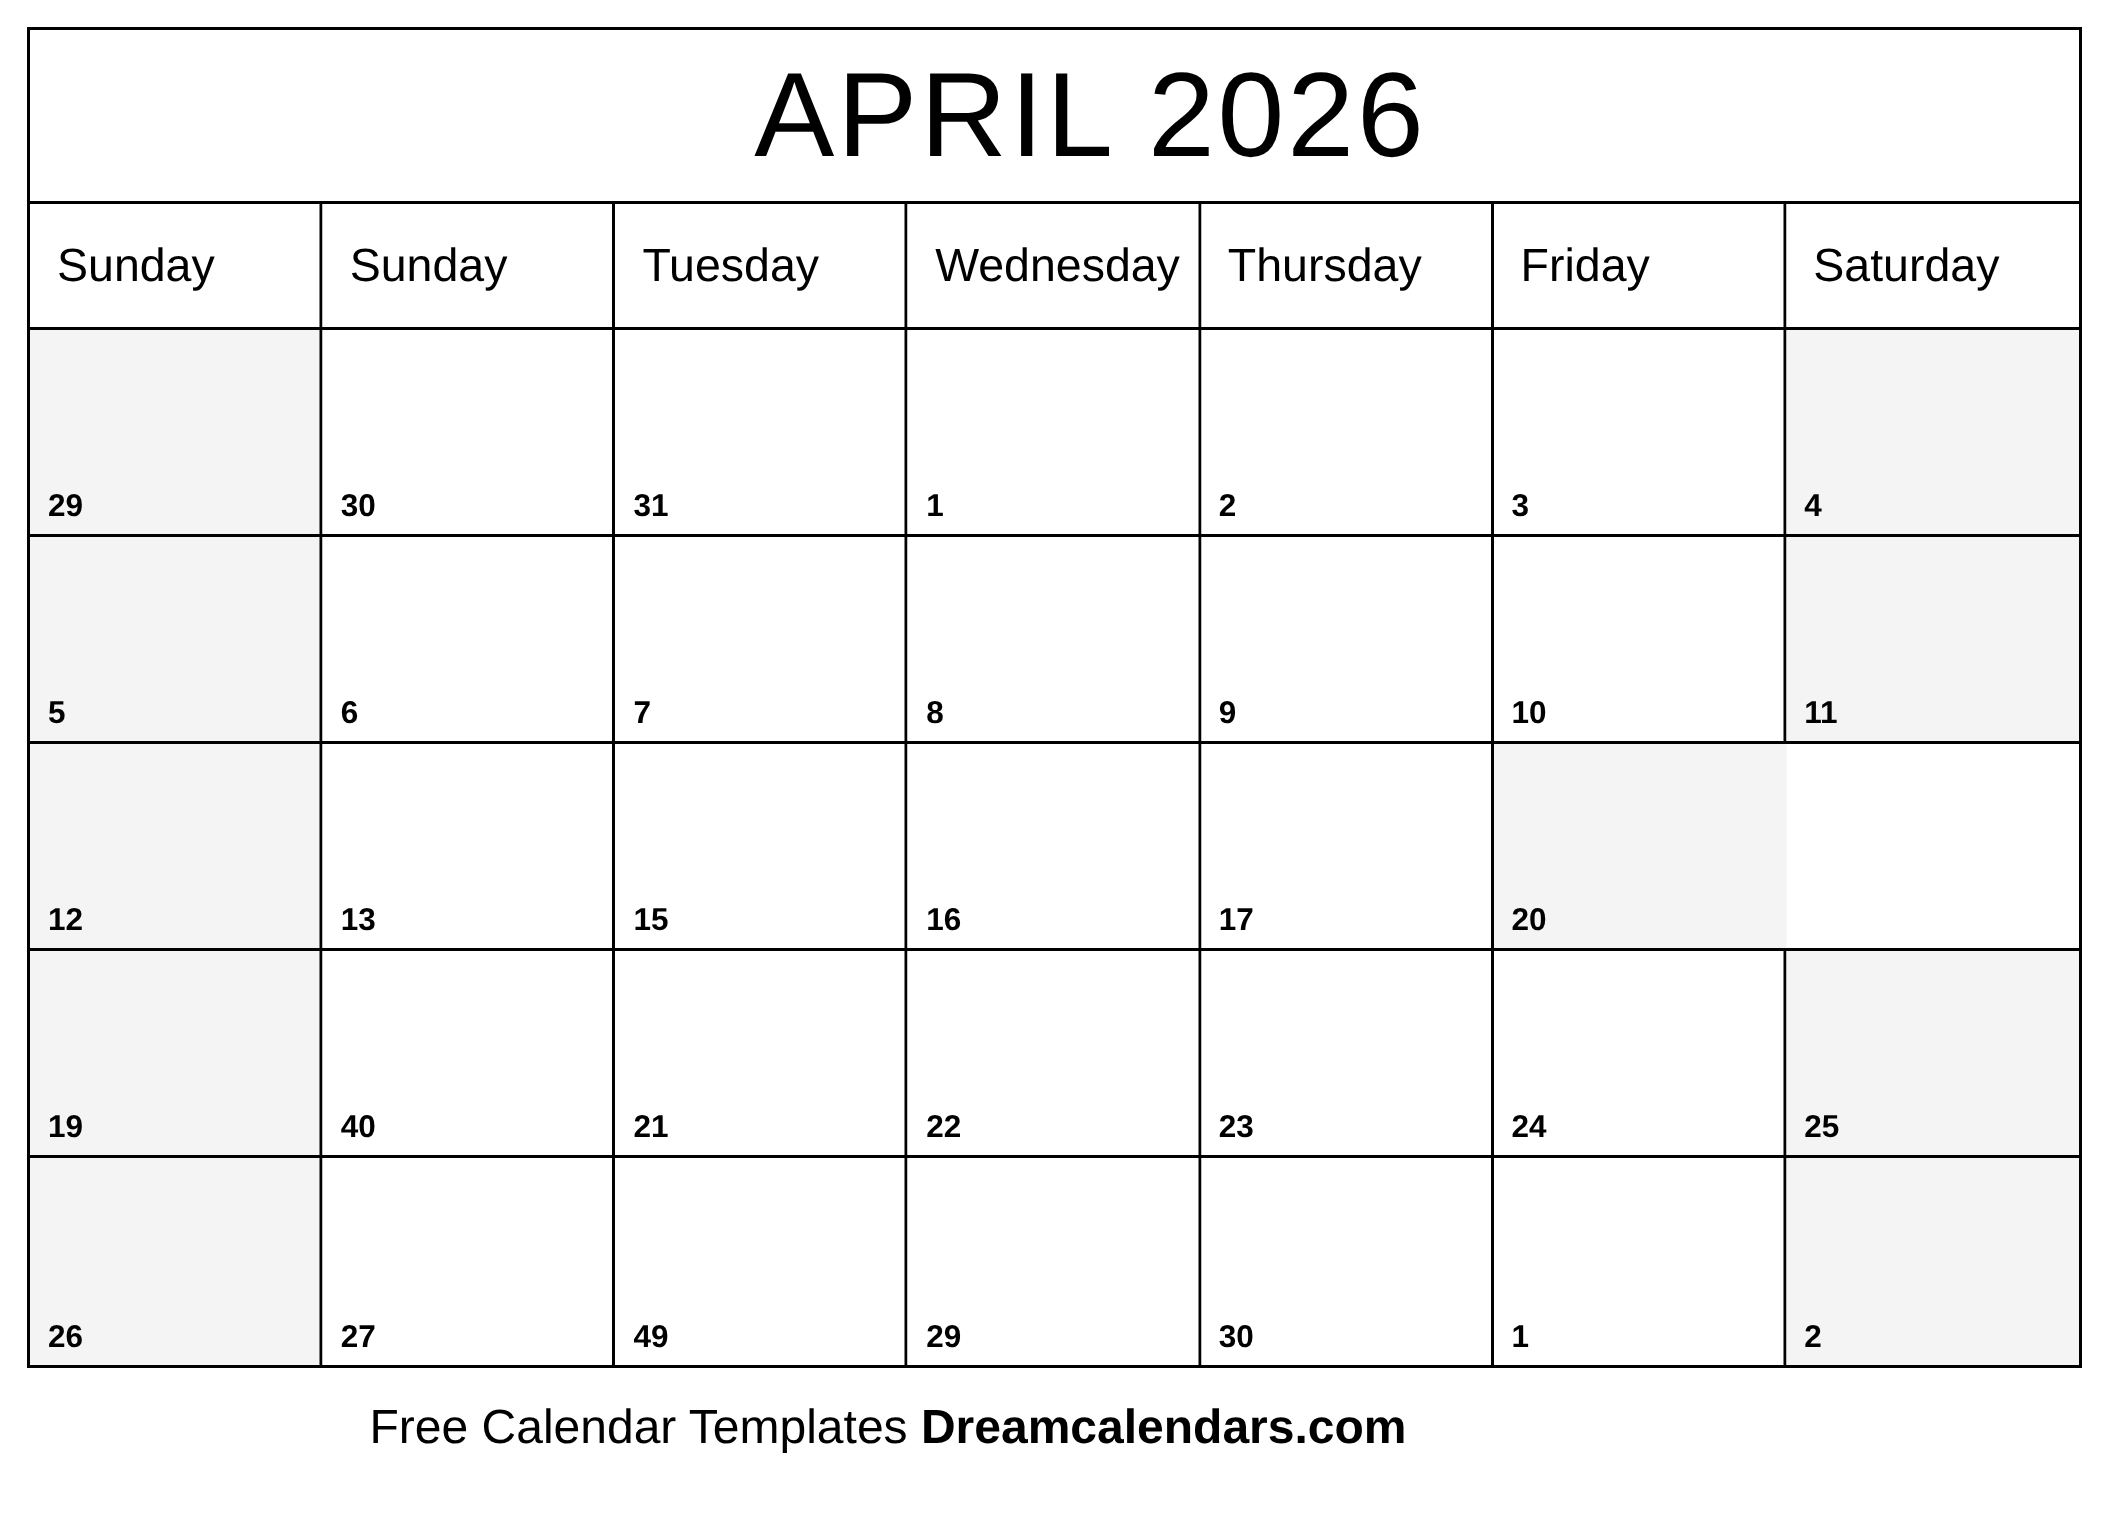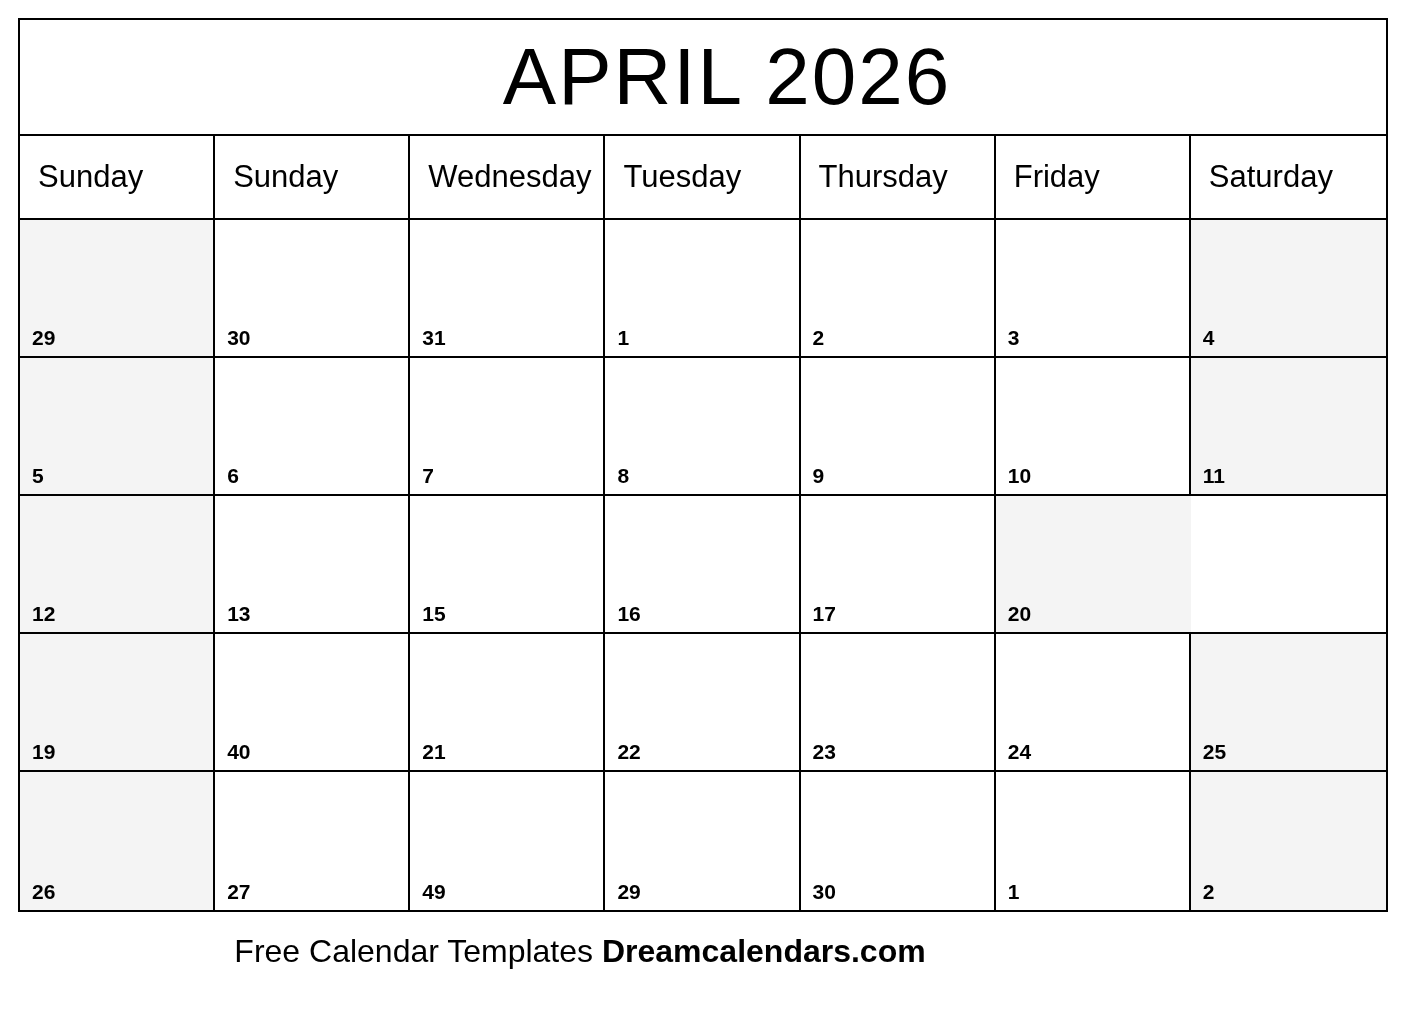--- a/index.html
+++ b/index.html
@@ -99,20 +99,21 @@
     line-height: 1;
   }
   .footer {
     position: absolute;
     left: 0;
     top: 935px;
     width: 1160px;
     text-align: center;
     font-size: 32px;
     line-height: 1;
+    padding-left: 12px;
   }
   .footer .plain {
     font-weight: 400;
   }
   .footer .brand {
     font-weight: bold;
   }
 </style>
 </head>
 <body>
@@ -121,22 +122,22 @@
 
   <div class="calendar">
 
     <div class="title-row">
       <div class="title">APRIL 2026</div>
     </div>
 
     <div class="weekdays">
       <div class="weekday">Sunday</div>
       <div class="weekday">Sunday</div>
+      <div class="weekday">Tuesday</div>
       <div class="weekday">Wednesday</div>
-      <div class="weekday">Tuesday</div>
       <div class="weekday">Thursday</div>
       <div class="weekday">Friday</div>
       <div class="weekday">Saturday</div>
     </div>
 
     <div class="weeks">
 
       <div class="week">
         <div class="day weekend">
             <span class="day-num">29</span>

